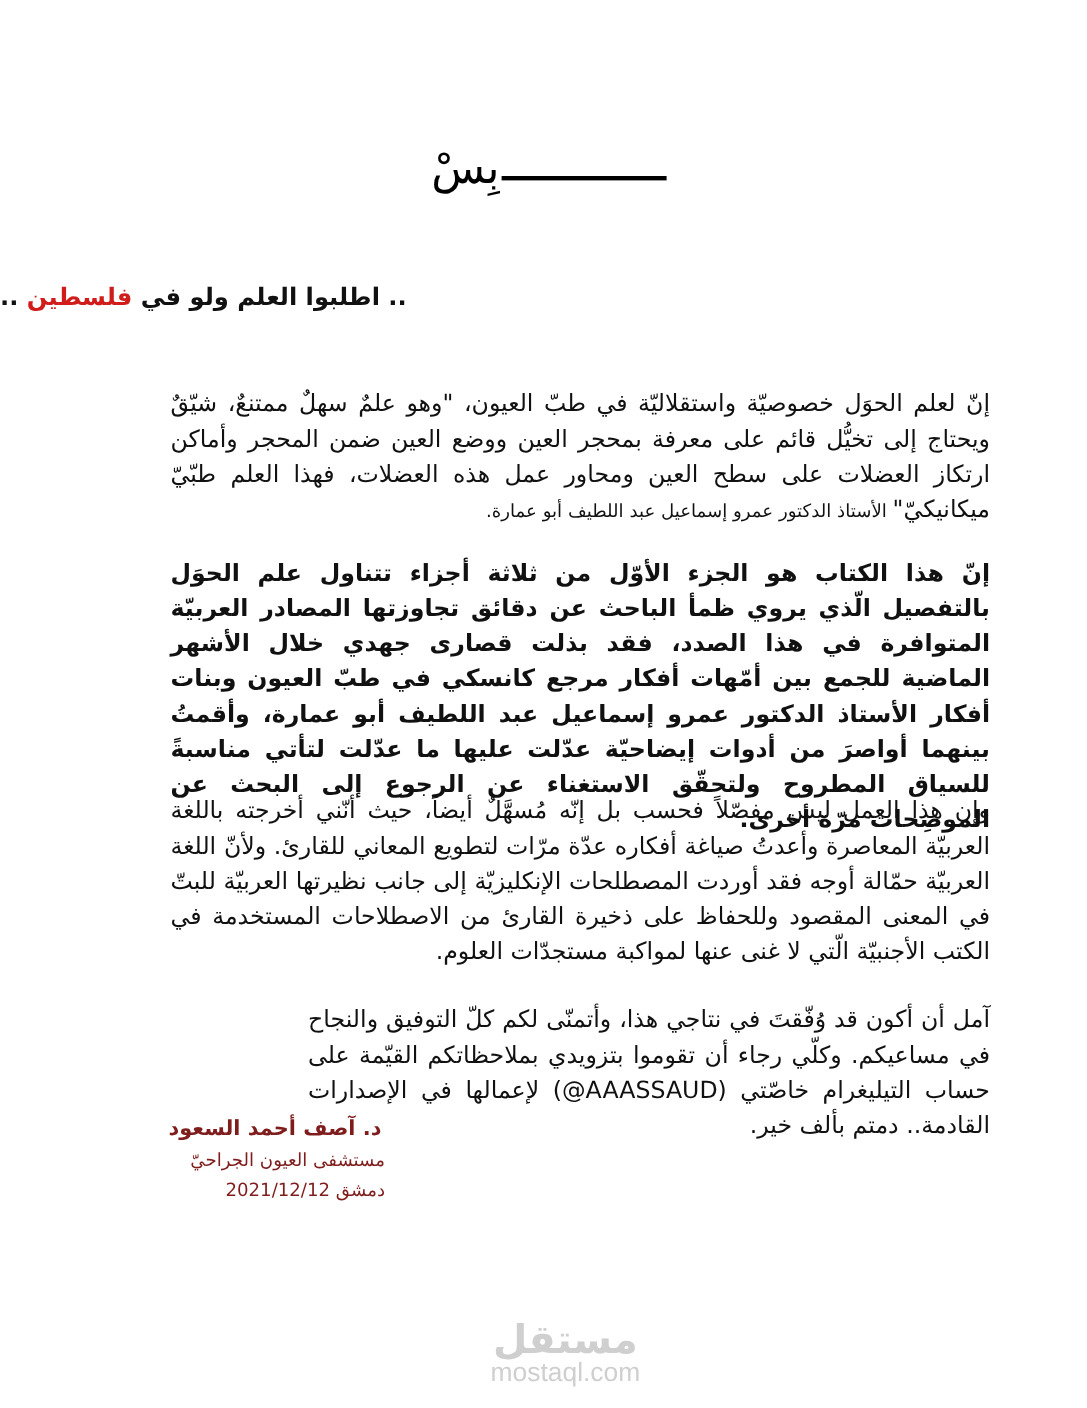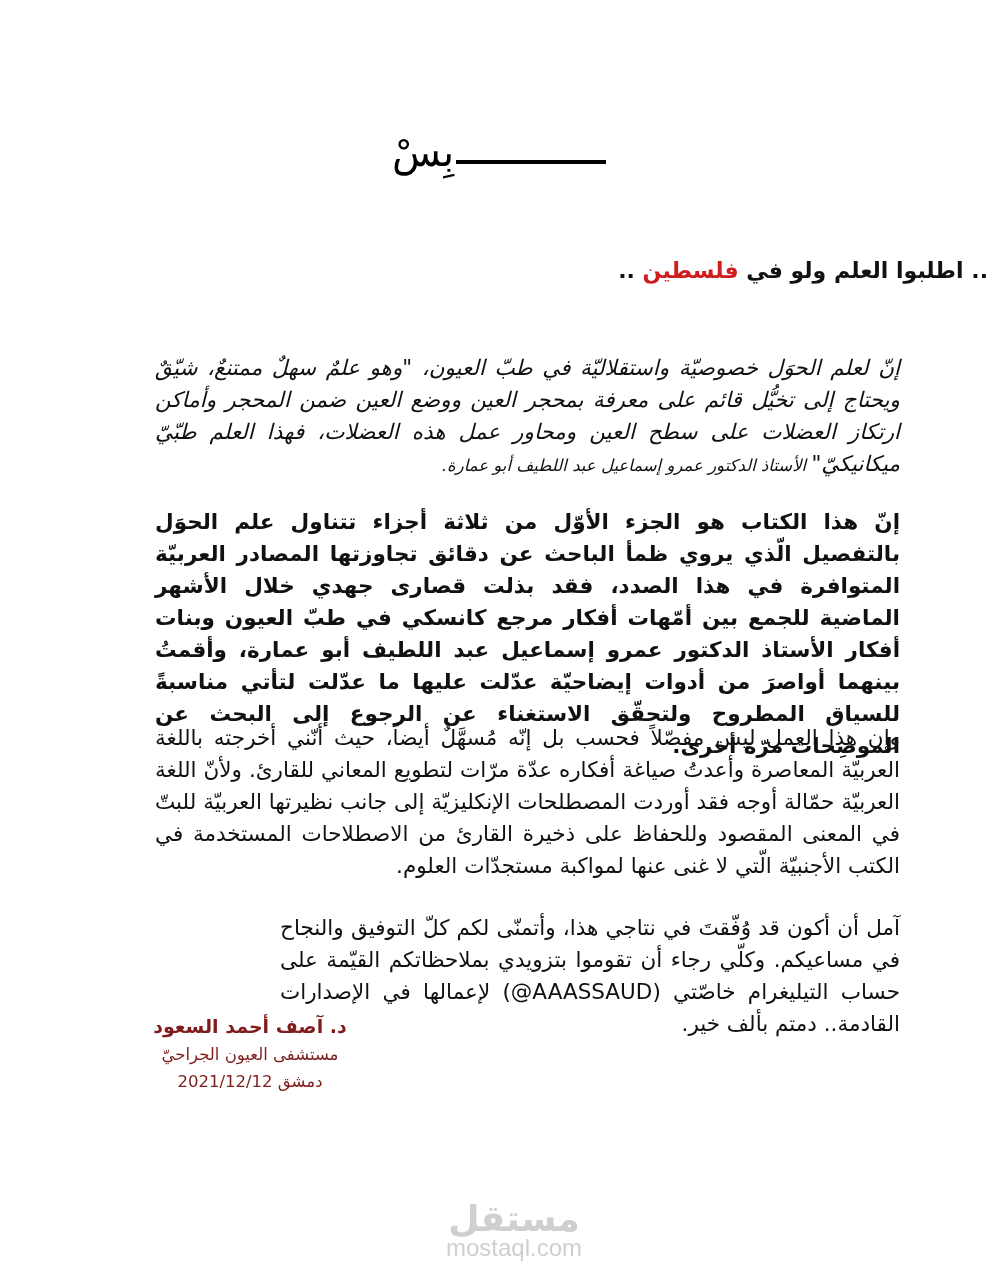--- a/index.html
+++ b/index.html
@@ -7,40 +7,40 @@
     width: 988px; height: 1280px; position: relative; overflow: hidden;
     font-family: "DejaVu Sans", sans-serif; color: #111111;
   }
   .basmala {
     position: absolute; top: 112px; left: 260px; width: 480px; height: 80px;
     display: flex; align-items: center; justify-content: center;
     font-family: "DejaVu Serif", serif; font-size: 40px; color: #000;
   }
   .basmala .stretch { display:inline-block; width: 150px; border-bottom: 4px solid #000; margin: 0 2px; transform: translateY(10px); }
   .title {
-    position: absolute; top: 258px; left: 0; width: 988px; text-align: right;
+    position: absolute; top: 258px; left: 0; width: 988px; text-align: left;
     font-size: 22px; font-weight: bold; color: #111;
   }
   .title .red { color: #d11c1c; }
   .para {
     position: absolute; right: 88px; width: 745px;
     font-size: 21.5px; line-height: 32px; text-align: justify; text-align-last: right;
     color: #111;
   }
   .para .small { font-size: 16.5px; }
-  .p1 { top: 352px; font-style: italic; }
+  .p1 { top: 352px; }
   .p2 { top: 506px; font-weight: bold; }
   .p3 { top: 722px; }
   .p4 { top: 912px; width: 620px; }
   .signature {
     position: absolute; top: 1011px; left: 150px; width: 200px; text-align: center;
     color: #7f1d1d;
   }
   .sig-name { font-size: 19px; font-weight: bold; line-height: 30px; }
-  .sig-line { font-size: 16.5px; line-height: 27px; }
+  .sig-line { font-size: 16.5px; line-height: 27px; text-align: right; }
   .watermark {
     position: absolute; top: 1200px; left: 430px; width: 140px; text-align: center;
     color: #cfcfcf;
     margin-left: 14px;
   }
   .wm-ar { font-size: 36px; font-weight: bold; line-height: 38px; }
   .wm-en { font-family: "Liberation Sans", sans-serif; font-size: 24px; line-height: 20px; direction: ltr; }
 </style>
 </head>
 <body>

